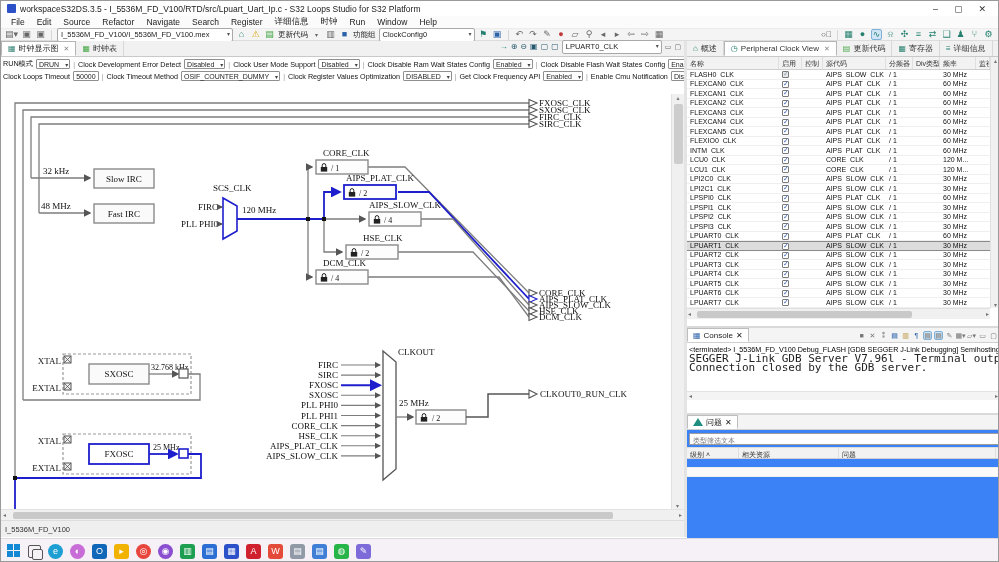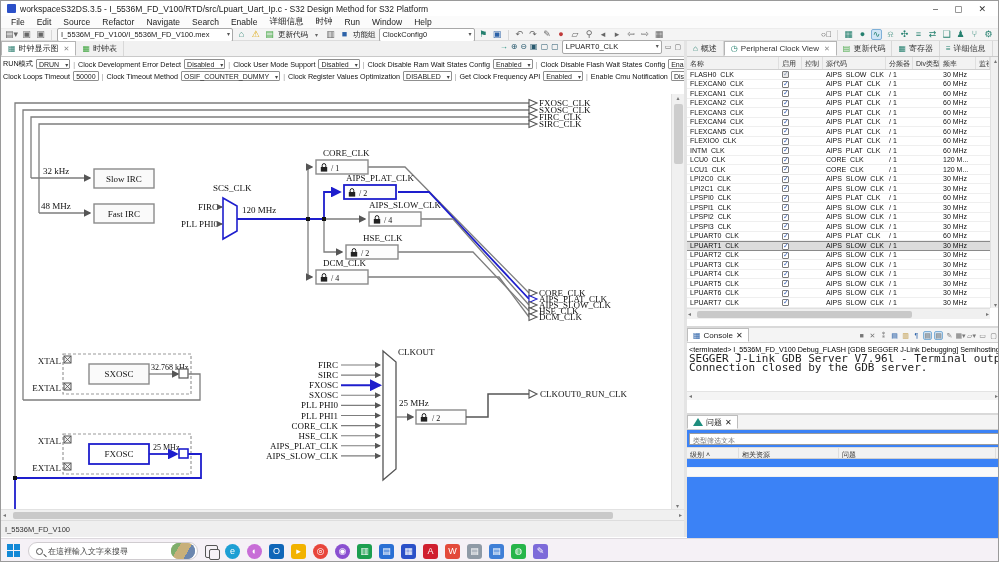--- a/index.html
+++ b/index.html
@@ -102,36 +102,36 @@
   .actioncenter{width:11px;height:11px;border:1px solid #444;border-radius:2px;position:relative}
   .actioncenter::after{content:"";position:absolute;right:-2px;top:-2px;width:4px;height:4px;border-radius:50%;background:#c23b3b}
   svg text{font-family:"Liberation Serif","DejaVu Serif",serif;font-size:9px;fill:#111}
   svg text.small{font-size:8px}
 </style>
 </head>
 <body>
 
 <div class="titlebar">
   <span class="app-ico"></span>
-  <span>workspaceS32DS.3.5 - I_5536M_FD_V100/RTD/src/Lpuart_Uart_Ip.c - S32 Design Method for S32 Platform</span>
+  <span>workspaceS32DS.3.5 - I_5536M_FD_V100/RTD/src/Lpuart_Uart_Ip.c - S32 Loops Studio for S32 Platform</span>
   <div class="win-controls">
     <span>–</span>
     <span>▢</span>
     <span>✕</span>
   </div>
 </div>
 
 <div class="menubar" id="menubar">
     <span class="menu-item">File</span>
     <span class="menu-item">Edit</span>
     <span class="menu-item">Source</span>
     <span class="menu-item">Refactor</span>
     <span class="menu-item">Navigate</span>
     <span class="menu-item">Search</span>
-    <span class="menu-item">Enable</span>
+    <span class="menu-item">Register</span>
     <span class="menu-item">详细信息</span>
     <span class="menu-item">时钟</span>
     <span class="menu-item">Run</span>
     <span class="menu-item">Window</span>
     <span class="menu-item">Help</span>
   </div>
 
 <div class="toolbar">
   <span class="ticon">▤▾</span>
   <span class="ticon">▣</span>
@@ -757,27 +757,20 @@
   </div>
 </div>
 
 <div class="taskbar">
   <span class="start">
       <i></i>
       <i></i>
       <i></i>
       <i></i>
     </span>
-  <div class="tb-search">
-    <span class="lens"></span>
-    <span>在這裡輸入文字來搜尋</span>
-    <span class="pic pic-img" style="margin-left:auto">
-        <span class="pic" style="width:24px;height:16px;border-radius:8px;background:linear-gradient(120deg,#7fae6b 0 30%,#c8b07a 30% 65%,#6b86ae 65%)"></span>
-      </span>
-  </div>
   <span class="taskview"></span>
   <span id="tbApps" style="display:flex;gap:7px;align-items:center">
       <span class="tb-app round" style="background: rgb(30, 159, 212);">e</span>
       <span class="tb-app round" style="background: rgb(200, 109, 215);">◐</span>
       <span class="tb-app active" style="background: rgb(16, 102, 184);">O</span>
       <span class="tb-app active" style="background: rgb(242, 178, 0);">▸</span>
       <span class="tb-app round active" style="background: rgb(232, 69, 60);">◎</span>
       <span class="tb-app round" style="background: rgb(138, 79, 208);">◉</span>
       <span class="tb-app" style="background: rgb(29, 158, 80);">▥</span>
       <span class="tb-app" style="background: rgb(43, 111, 212);">▤</span>

